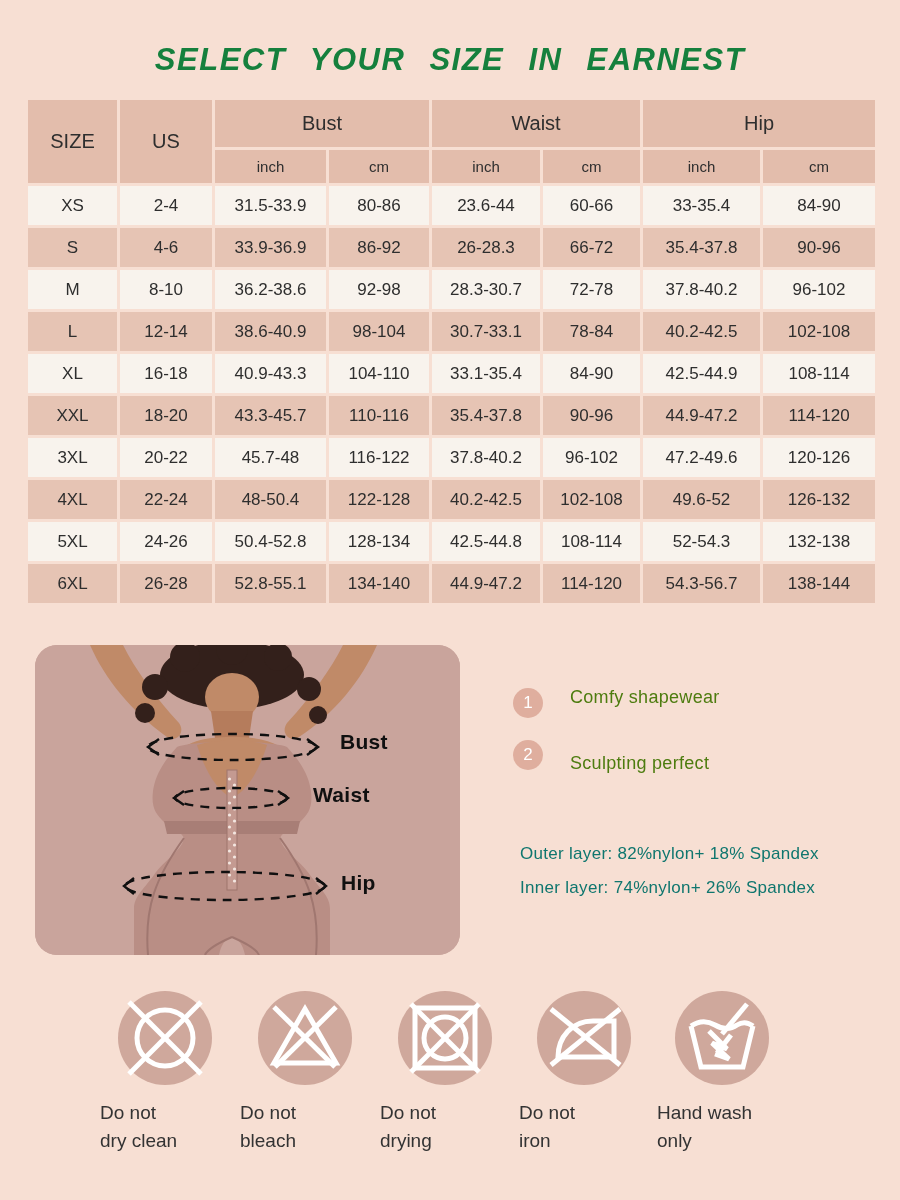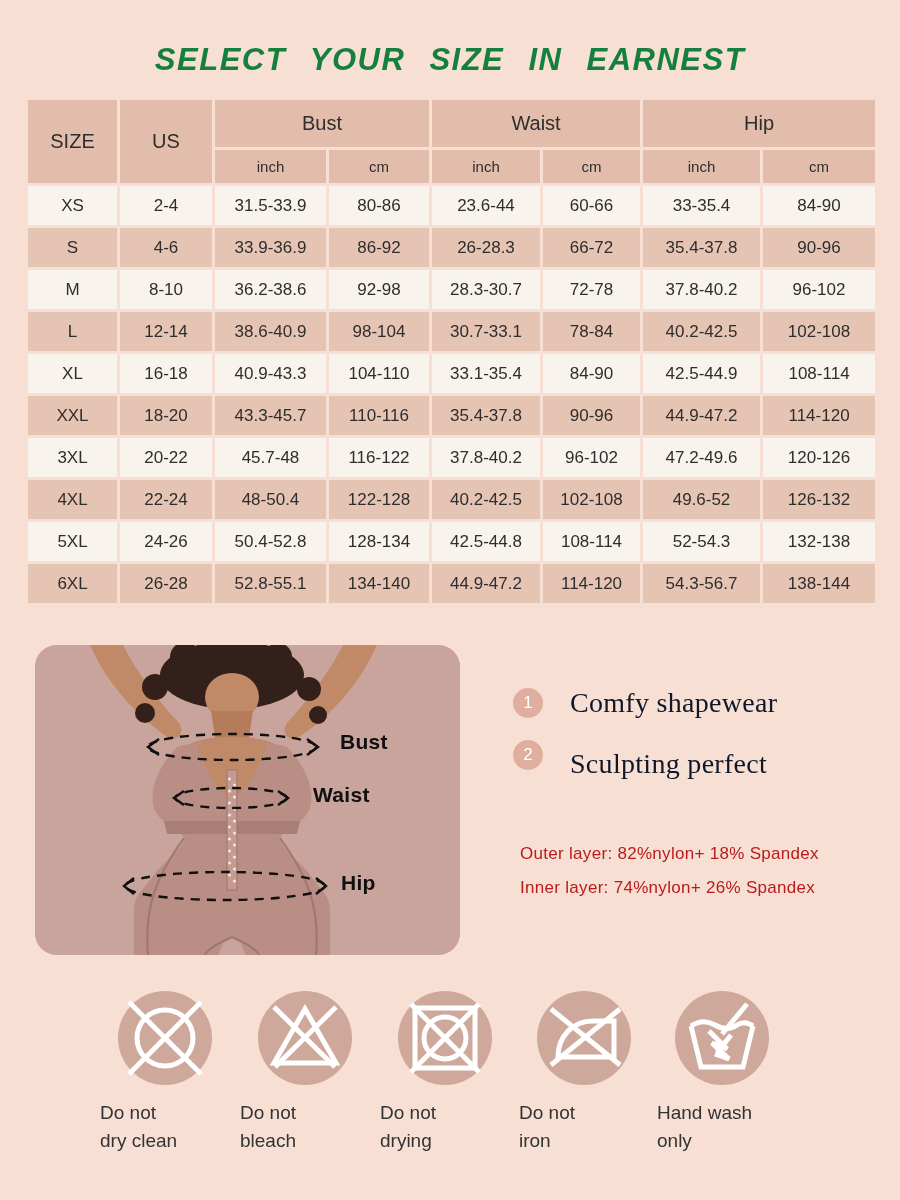--- a/index.html
+++ b/index.html
@@ -41,24 +41,24 @@
   #bust-label  { left:305px; top:85px; }
   #waist-label { left:278px; top:138px; }
   #hip-label   { left:306px; top:226px; }
   
   .num-badge {
     position:absolute; width:30px; height:30px; border-radius:50%;
     background:#dfae9e; color:#fff; font-size:17px; line-height:30px; text-align:center;
   }
   #badge-1 { left:513px; top:688px; }
   #badge-2 { left:513px; top:740px; }
-  .feature-text { position:absolute; font-size:28px; color:#0f172a; letter-spacing:.3px;font-family:Liberation Serif, serif; }
+  .feature-text { position:absolute; font-size:18px; color:#4d7c0f; letter-spacing:.3px; }
   #feature-1 { left:570px; top:687px; }
   #feature-2 { left:570px; top:739px; line-height:49px; }
-  .composition { position:absolute; font-size:17px; color:#b91c1c; letter-spacing:.3px; }
+  .composition { position:absolute; font-size:17px; color:#0f766e; letter-spacing:.3px; }
   #outer-layer { left:520px; top:844px; }
   #inner-layer { left:520px; top:878px; }
   
   .care-item { position:absolute; top:991px; width:130px; text-align:left; }
   .care-circle {
     width:94px; height:94px; border-radius:50%; background:#cfa89c;
     margin:0 auto; display:flex; align-items:center; justify-content:center;
   }
   .care-circle svg { display:block; }
   .care-label { margin-top:14px; font-size:19px; line-height:28px; color:#333; }

